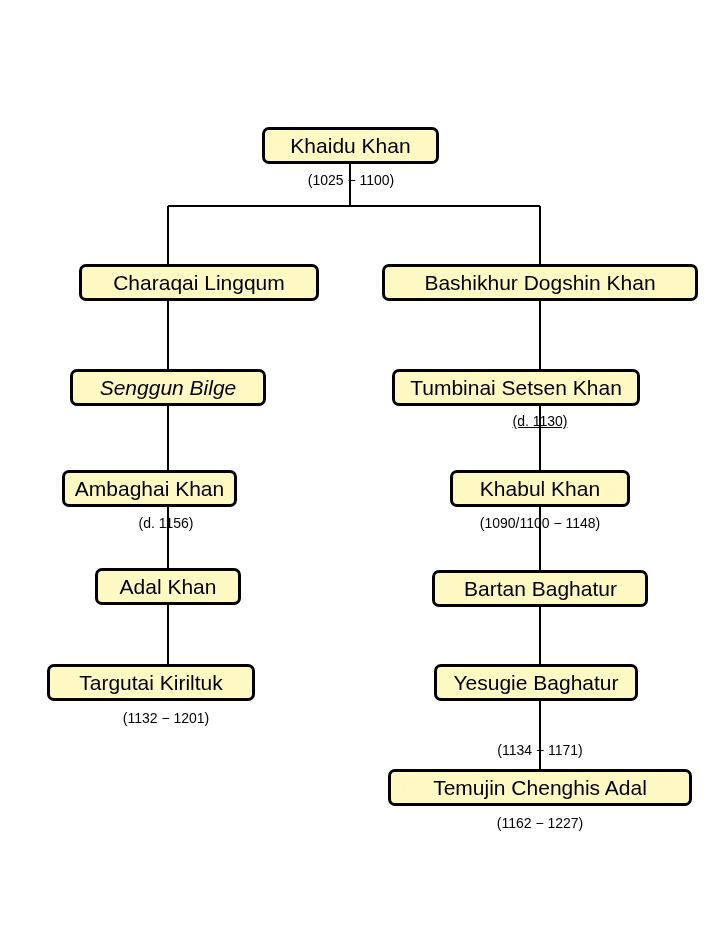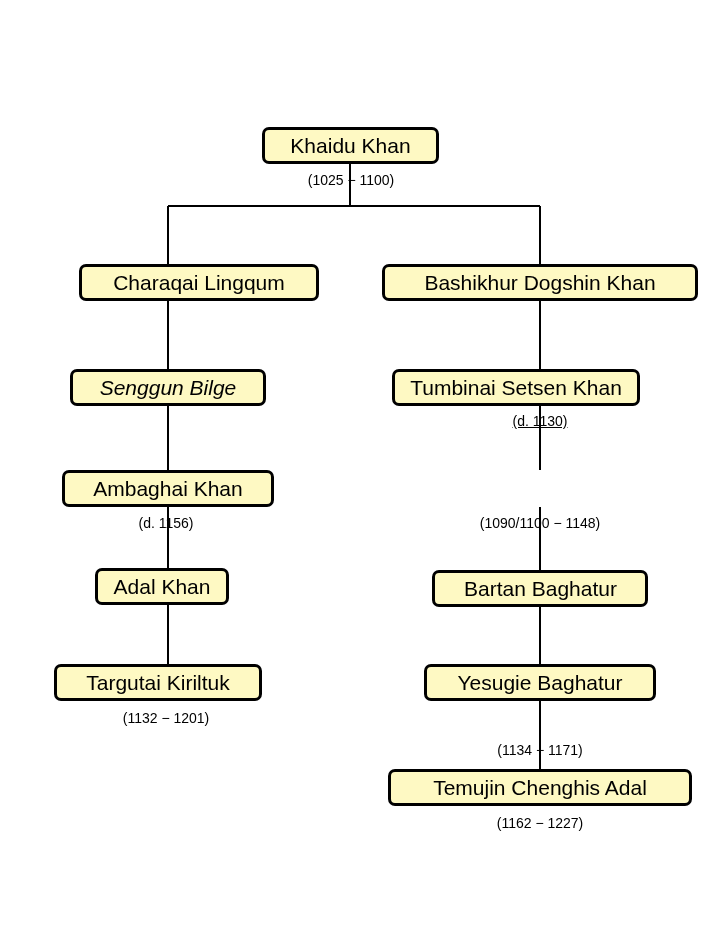--- a/index.html
+++ b/index.html
@@ -69,24 +69,25 @@
     <div class="edge v" style="left: 167px; top: 605px; height: 59px;"></div>
     <div class="edge v" style="left: 539px; top: 607px; height: 57px;"></div>
     <div class="edge v" style="left: 539px; top: 701px; height: 68px;"></div>
     <div class="node" style="left: 262px; top: 127px; width: 177px;">Khaidu Khan</div>
     <div class="dates" style="left: 201px; top: 173px; width: 300px;">(1025 − 1100)</div>
     <div class="node" style="left: 48px; top: 264px; width: 240px; margin-left: 31px;">Charaqai Lingqum</div>
     <div class="node" style="left: 382px; top: 264px; width: 316px;">Bashikhur Dogshin Khan</div>
     <div class="node" style="left: 70px; top: 369px; width: 196px; font-style: italic;">Senggun Bilge</div>
     <div class="node" style="left: 392px; top: 369px; width: 248px;">Tumbinai Setsen Khan</div>
     <div class="dates" style="left: 390px; top: 414px; width: 300px; text-decoration: underline;">(d. 1130)</div>
-    <div class="node" style="left: 62px; top: 470px; width: 212px;">Ambaghai Khan</div>
+    <div class="node" style="left: 62px; top: 470px; width: 175px;">Ambaghai Khan</div>
     <div class="dates" style="left: 16px; top: 516px; width: 300px;">(d. 1156)</div>
+    <div class="node" style="left: 450px; top: 470px; width: 180px;">Khabul Khan</div>
     <div class="dates" style="left: 390px; top: 516px; width: 300px;">(1090/1100 − 1148)</div>
-    <div class="node" style="left: 95px; top: 568px; width: 134px;">Adal Khan</div>
+    <div class="node" style="left: 95px; top: 568px; width: 146px;">Adal Khan</div>
     <div class="node" style="left: 432px; top: 570px; width: 216px; padding-left: 12px;">Bartan Baghatur</div>
-    <div class="node" style="left: 54px; top: 664px; width: 208px;">Targutai Kiriltuk</div>
+    <div class="node" style="left: 47px; top: 664px; width: 208px;">Targutai Kiriltuk</div>
     <div class="dates" style="left: 16px; top: 711px; width: 300px;">(1132 − 1201)</div>
-    <div class="node" style="left: 424px; top: 664px; width: 232px;">Yesugie Baghatur</div>
+    <div class="node" style="left: 434px; top: 664px; width: 204px;">Yesugie Baghatur</div>
     <div class="dates" style="left: 390px; top: 743px; width: 300px;">(1134 − 1171)</div>
     <div class="node" style="left: 388px; top: 769px; width: 304px;">Temujin Chenghis Adal</div>
     <div class="dates" style="left: 390px; top: 816px; width: 300px;">(1162 − 1227)</div>
   </div>
 
 </body></html>

